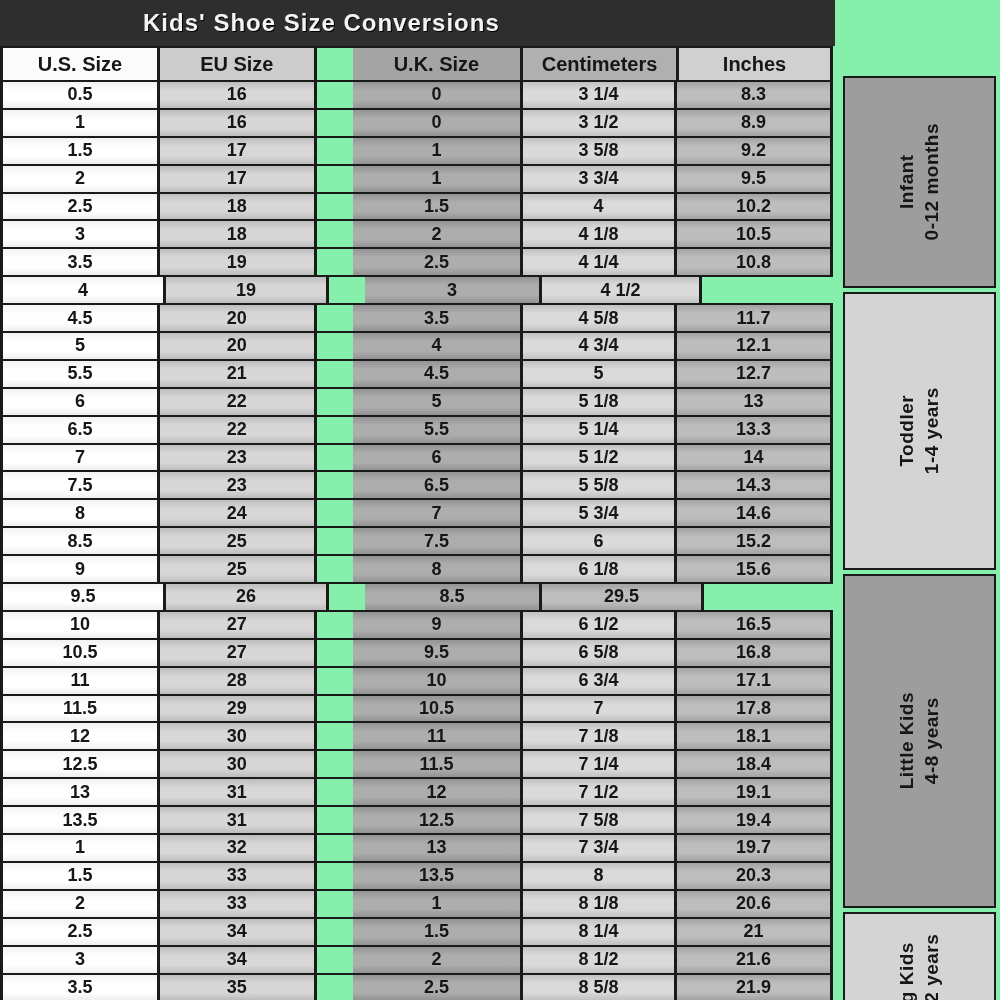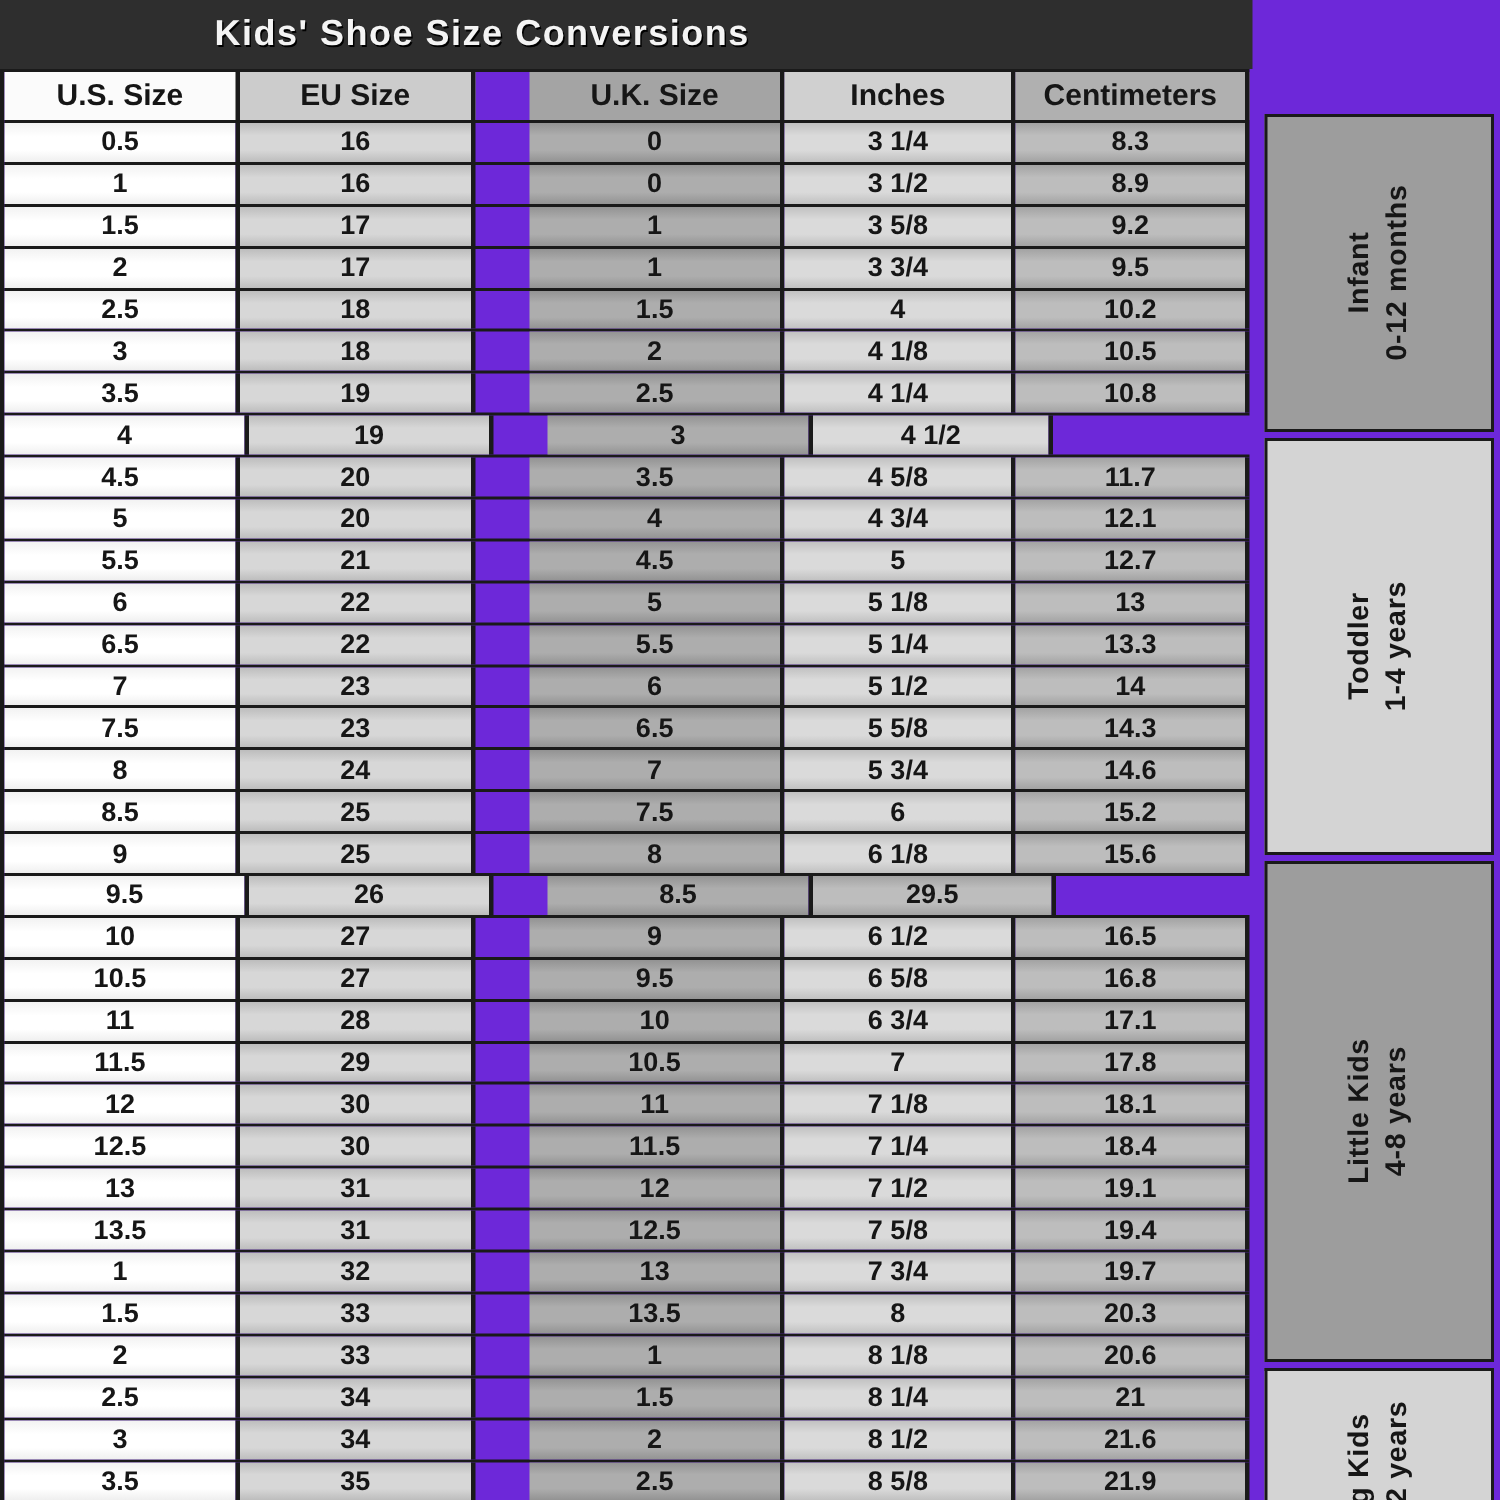--- a/index.html
+++ b/index.html
@@ -1,17 +1,17 @@
 <!DOCTYPE html>
 <html><head>
 <meta charset="utf-8">
 <style>
   html,body{margin:0;padding:0;background:#ffffff;}
   .page{
-    position:relative;width:1000px;height:1000px;overflow:hidden;background:#6d28d9;
+    position:relative;width:1000px;height:1000px;overflow:hidden;background:#86efac;
     font-family:"Liberation Sans","DejaVu Sans",sans-serif;font-weight:bold;color:#161616;
   }
   
   .title-bar{
     position:absolute;left:0;top:0;width:835px;height:46px;background:#2e2e2e;
     box-sizing:border-box;display:flex;align-items:center;padding-left:143px;
   }
   .title-bar .title-text{
     color:#f4f4f4;font-size:24px;letter-spacing:1px;
     text-shadow:1px 1px 0 #000;
@@ -63,22 +63,22 @@
 
   <div class="title-bar">
     <span class="title-text">Kids' Shoe Size Conversions</span>
   </div>
 
   <div class="tbl">
     <div class="hrow">
       <div class="hcell h-us w-us">U.S. Size</div>
       <div class="hcell h-eu w-eu">EU Size</div>
       <div class="hcell h-uk w-uk">U.K. Size</div>
+      <div class="hcell h-cm w-cm">Centimeters</div>
       <div class="hcell h-in w-in">Inches</div>
-      <div class="hcell h-cm w-cm">Centimeters</div>
     </div>
     <div id="table-body">
         <div class="trow">
           <div class="cell col-us w-us">0.5</div>
           <div class="cell col-eu w-eu">16</div>
           <div class="cell col-uk w-uk">0</div>
           <div class="cell col-in w-in">3 1/4</div>
           <div class="cell col-cm w-cm">8.3</div>
         </div>
         <div class="trow">

